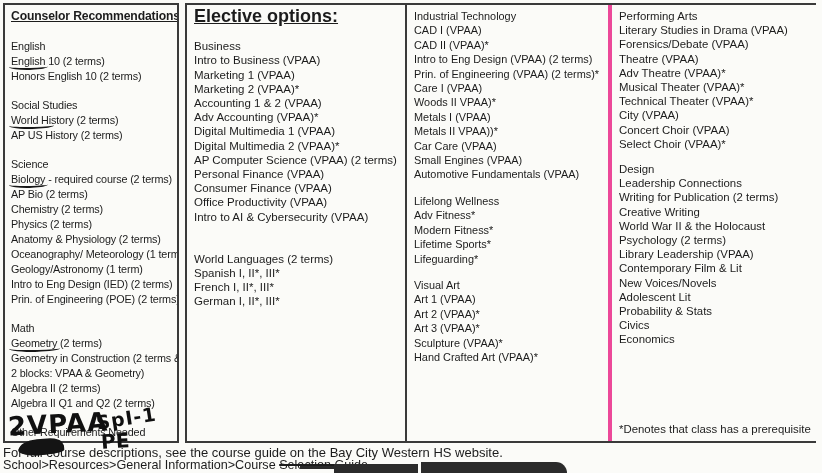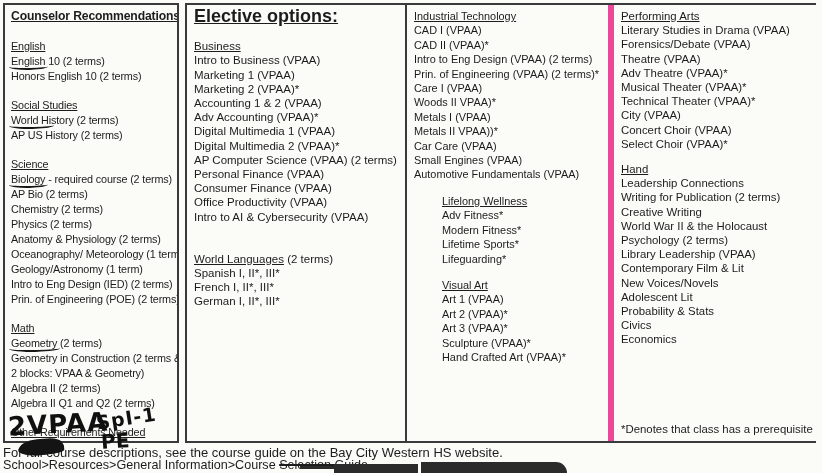--- a/index.html
+++ b/index.html
@@ -25,32 +25,32 @@
     line-height: 15px;
   }
   #groupB {
     left: 185px; width: 631px;
     border-right: none;
     display: flex;
   }
   .colB { height: 100%; padding: 4px 2px 0 7px; overflow: hidden; }
   #col1 { width: 218px; font-size: 11.5px; line-height: 14.2px; }
   #col2 { width: 203px; border-left: 2px solid #3a3a3a; font-size: 10.9px; line-height: 14.4px; }
-  #col3 { flex: 1; border-left: 6px solid #ec4899; font-size: 11.4px; line-height: 14.2px; }
+  #col3 { flex: 1; border-left: 4px solid #ec4899; font-size: 11.4px; line-height: 14.2px; }
 
   .col-header { font-weight: bold; text-decoration: underline; font-size: 12.2px; margin-bottom: 15px; white-space: nowrap; }
   #col1 .col-header { margin-bottom: 16px; font-size: 18px; }
 
   .section + .section { margin-top: 14px; }
   #col1 .col-body .section + .section { margin-top: 28px; }
-  #col2 .col-body .section + .section { margin-top: 12px; margin-left: 28px; }
+  #col2 .col-body .section + .section { margin-top: 12px; }
   #col3 .col-body .section + .section { margin-top: 11px; }
 
   .item { white-space: nowrap; }
-  .heading { text-decoration: underline; }
+  .heading { }
 
   .pen-mark { position: relative; }
   .pen-mark::after {
     content: ""; position: absolute; left: -2px; right: -3px; bottom: -3px; height: 5px;
     border-bottom: 2.5px solid #161616;
     border-radius: 0 0 45% 55%;
     transform: rotate(-1.5deg);
   }
 
   .footnote { margin-top: 75px; white-space: nowrap; }
@@ -191,21 +191,21 @@
           <div class="item">Forensics/Debate (VPAA)</div>
           <div class="item">Theatre (VPAA)</div>
           <div class="item">Adv Theatre (VPAA)*</div>
           <div class="item">Musical Theater (VPAA)*</div>
           <div class="item">Technical Theater (VPAA)*</div>
           <div class="item">City (VPAA)</div>
           <div class="item">Concert Choir (VPAA)</div>
           <div class="item">Select Choir (VPAA)*</div>
         </div>
         <div class="section">
-          <div class="item"><span class="heading">Hand</span></div>
+          <div class="item"><span class="heading">Design</span></div>
           <div class="item">Leadership Connections</div>
           <div class="item">Writing for Publication (2 terms)</div>
           <div class="item">Creative Writing</div>
           <div class="item">World War II &amp; the Holocaust</div>
           <div class="item">Psychology (2 terms)</div>
           <div class="item">Library Leadership (VPAA)</div>
           <div class="item">Contemporary Film &amp; Lit</div>
           <div class="item">New Voices/Novels</div>
           <div class="item">Adolescent Lit</div>
           <div class="item">Probability &amp; Stats</div>

